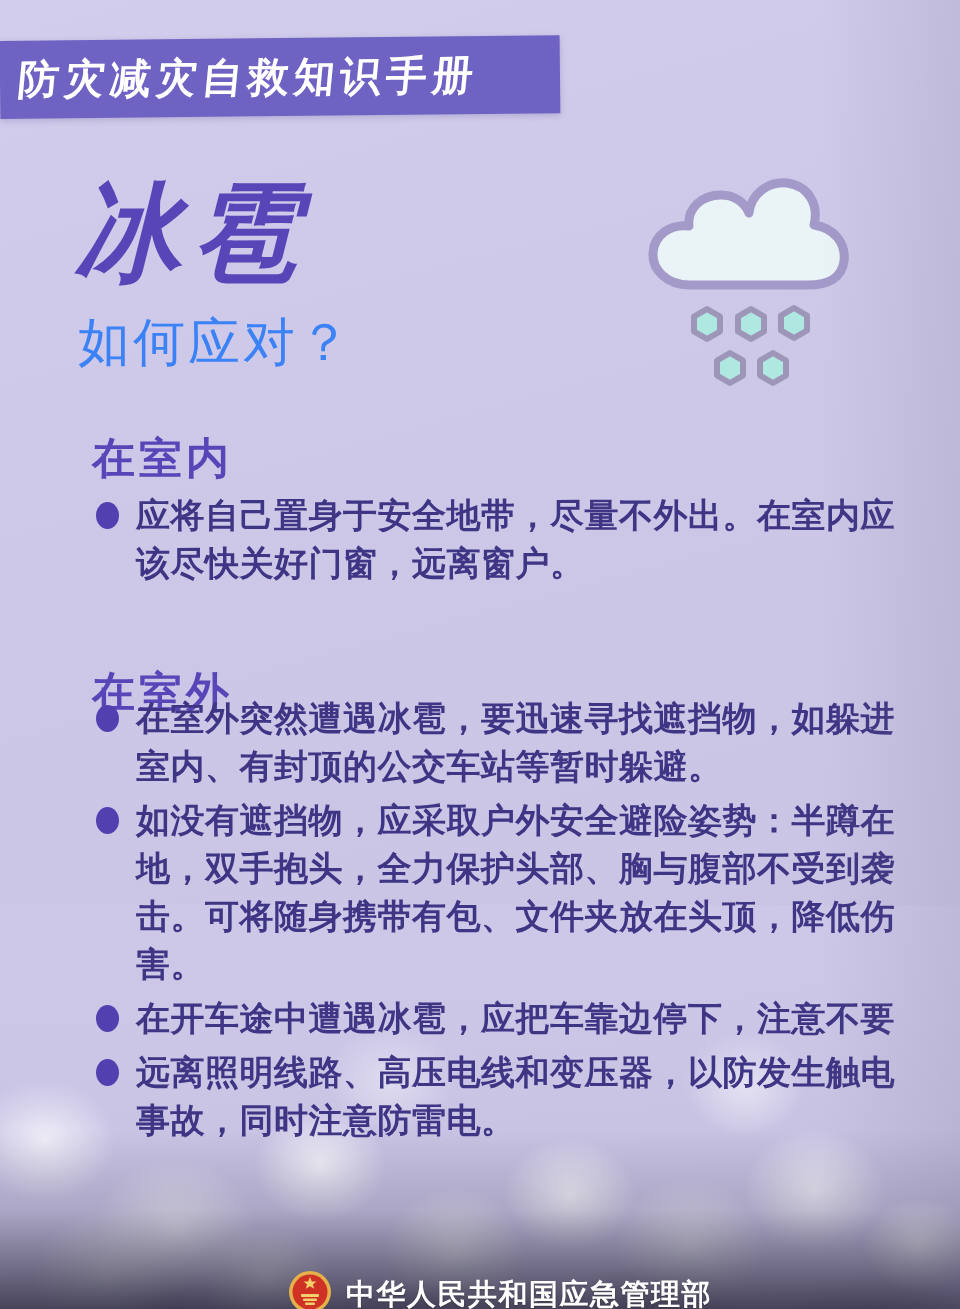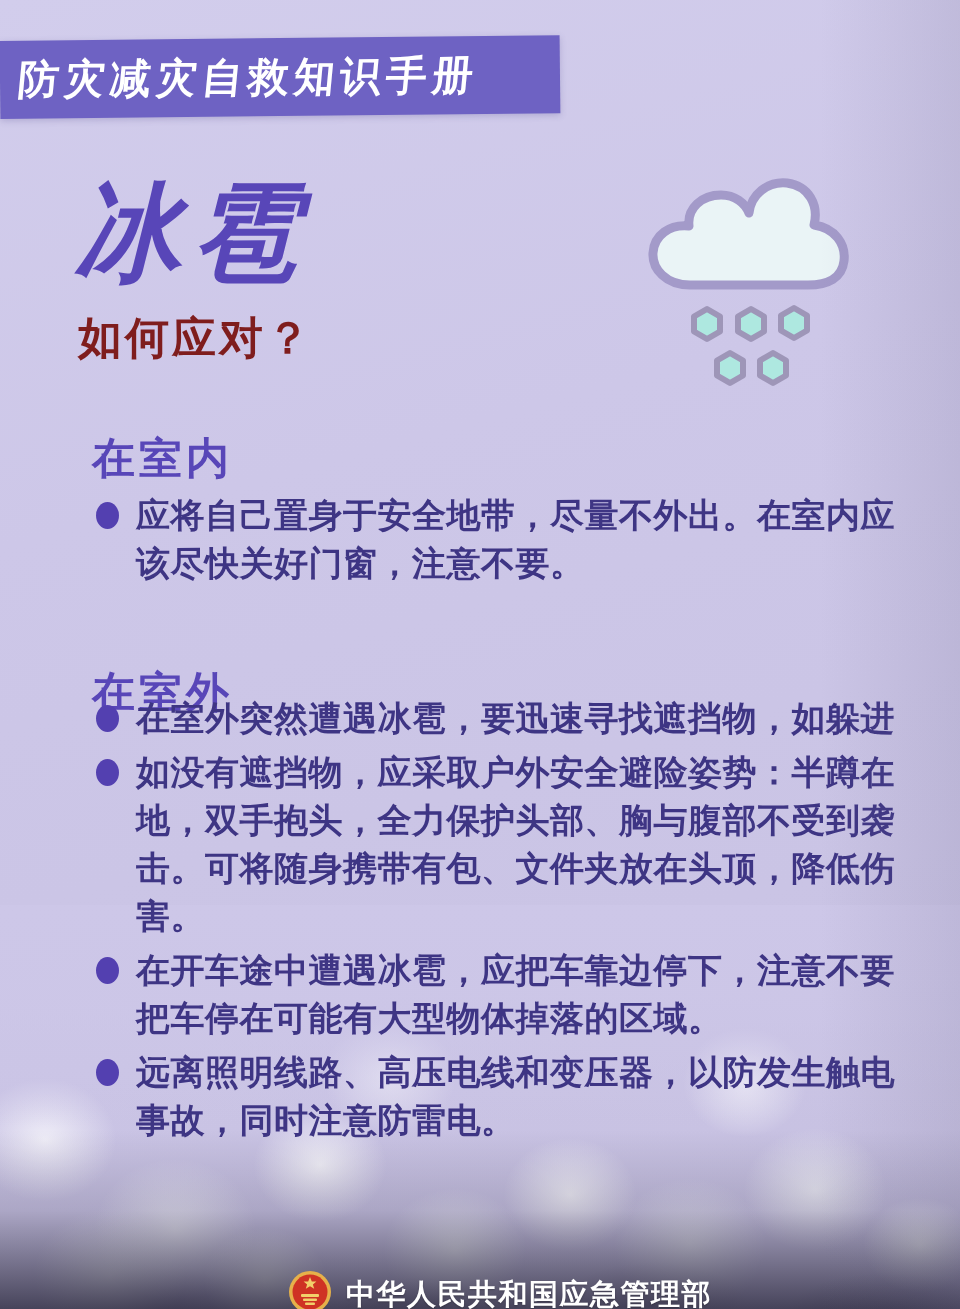--- a/index.html
+++ b/index.html
@@ -27,21 +27,21 @@
   }
 
   
   .hero-title {
     position:absolute; left:74px; top:180px;
     color:#5846b8; font-size:107px; font-weight:800;
     letter-spacing:10px; line-height:1;font-style:italic;
   }
   .hero-subtitle {
     position:absolute; left:78px; top:316px;
-    color:#7f1d1d; font-size:44px; font-weight:700;
+    color:#3b82f6; font-size:52px; font-weight:400;
     letter-spacing:3px; line-height:1;
   }
 
   
   .hail-icon { position:absolute; left:644px; top:167px; width:212px; height:232px; }
 
   
   .section-heading {
     position:absolute; left:92px;
     color:#5846b8; font-size:43px; font-weight:800; letter-spacing:4px;
@@ -141,47 +141,47 @@
 </svg>
 
 <div class="hail-photo"></div>
 
 <div class="section-heading heading-indoor">在室内</div>
 <div class="bullets bullets-indoor">
   <div class="bullet">
     <div class="bullet-dot"></div>
     <div class="bullet-lines">
       <div>应将自己置身于安全地带，尽量不外出。在室内应</div>
-      <div>该尽快关好门窗，注意不要。</div>
+      <div>该尽快关好门窗，远离窗户。</div>
     </div>
   </div>
 </div>
 
 <div class="section-heading heading-outdoor">在室外</div>
 <div class="bullets bullets-outdoor">
   <div class="bullet">
     <div class="bullet-dot"></div>
     <div class="bullet-lines">
       <div>在室外突然遭遇冰雹，要迅速寻找遮挡物，如躲进</div>
+      <div>室内、有封顶的公交车站等暂时躲避。</div>
     </div>
   </div>
   <div class="bullet">
     <div class="bullet-dot"></div>
     <div class="bullet-lines">
       <div>如没有遮挡物，应采取户外安全避险姿势：半蹲在</div>
       <div>地，双手抱头，全力保护头部、胸与腹部不受到袭</div>
       <div>击。可将随身携带有包、文件夹放在头顶，降低伤</div>
       <div>害。</div>
     </div>
   </div>
   <div class="bullet">
     <div class="bullet-dot"></div>
     <div class="bullet-lines">
       <div>在开车途中遭遇冰雹，应把车靠边停下，注意不要</div>
-      <div>把车停在可能有大型物体掉落的区域。</div>
     </div>
   </div>
   <div class="bullet">
     <div class="bullet-dot"></div>
     <div class="bullet-lines">
       <div>远离照明线路、高压电线和变压器，以防发生触电</div>
       <div>事故，同时注意防雷电。</div>
     </div>
   </div>
 </div>

